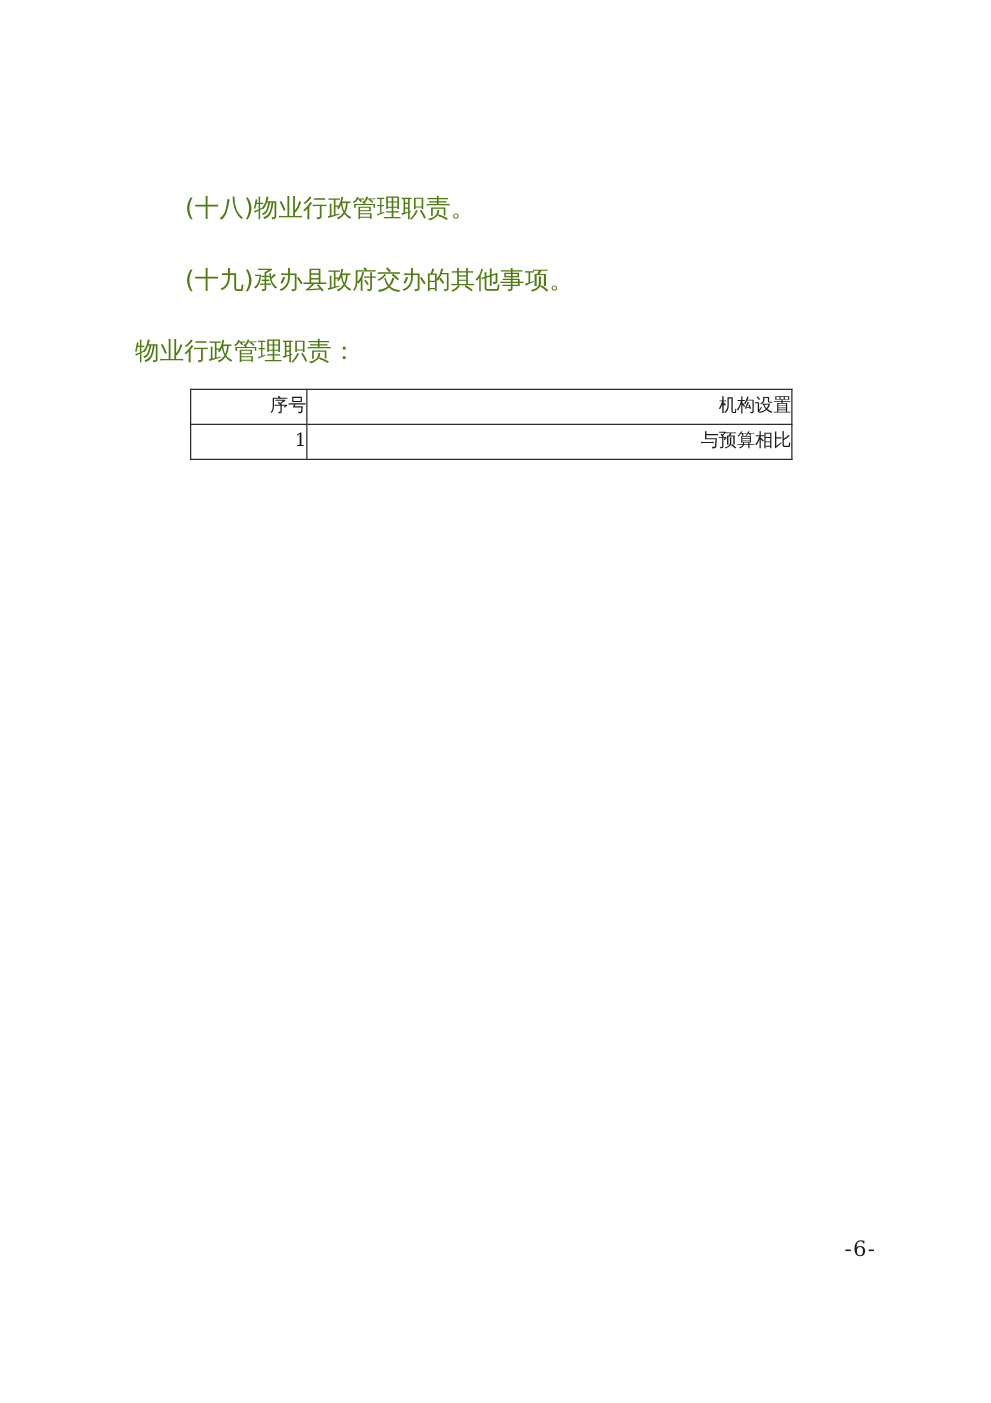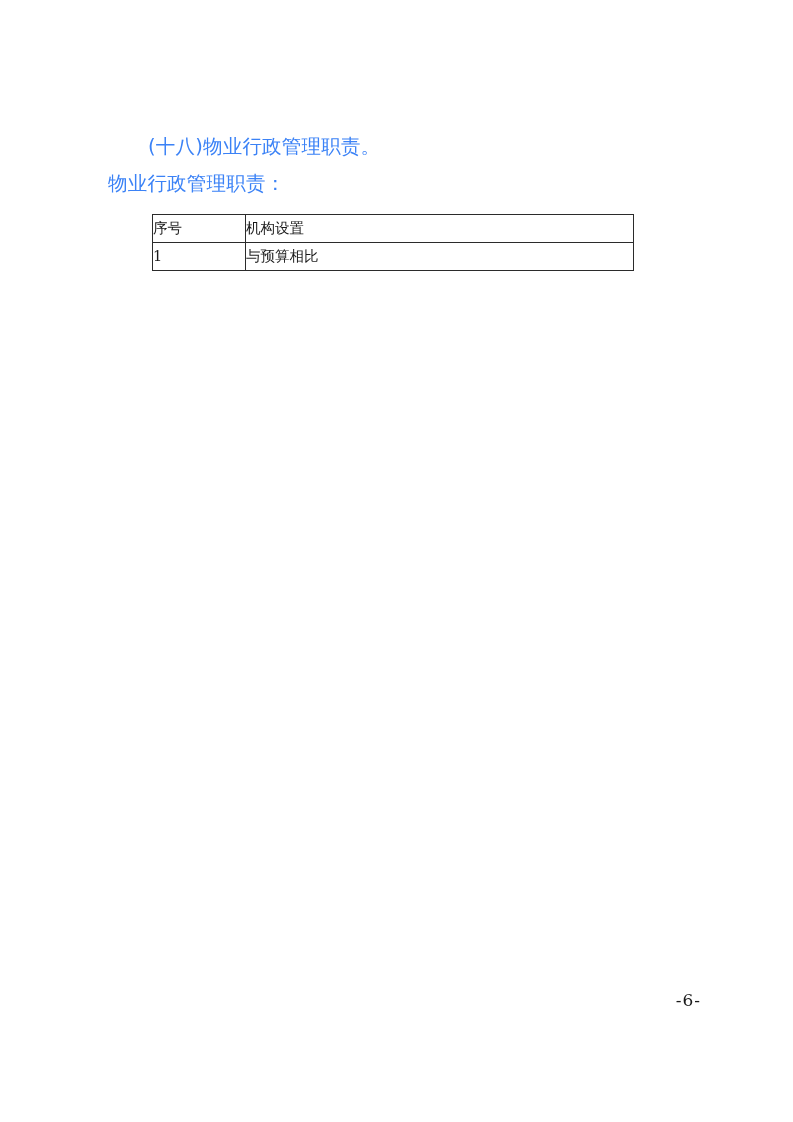--- a/index.html
+++ b/index.html
@@ -21,23 +21,24 @@
   .content {
     position: absolute;
     left: 108px;
     top: 128px;
     width: 578px;
   }
   .para {
     font-family: "DejaVu Sans", sans-serif;
     font-size: 19.5px;
     line-height: 37px;
-    color: #3b82f6;
+    color: #4d7c0f;
     text-align: justify;
     letter-spacing: 0.2px;
+    margin-top: 20px;
   }
   .indent2 {
     text-indent: 40px;
   }
   .heading {
     font-family: "DejaVu Sans", sans-serif;
     font-size: 20px;
     font-weight: bold;
     line-height: 38px;
     color: #111111;
@@ -53,21 +54,21 @@
     margin-top: 12px;
     margin-left: 44px;
     width: 482px;
     table-layout: fixed;
   }
   table.unit-table td {
     border: 1px solid #2b2b2b;
     font-family: "DejaVu Serif", serif;
     font-size: 14.5px;
     color: #1a1a1a;
-    text-align: left;
+    text-align: right;
     height: 27px;
     padding: 0;
     line-height: 27px;
   }
   table.unit-table td.col-no {
     width: 92px;
   }
   .page-number {
     position: absolute;
     right: 92px;
@@ -78,20 +79,21 @@
     letter-spacing: 1px;
   }
 </style>
 </head>
 <body>
 
 <div class="page">
   <div class="content">
 
     <div class="para indent2">(十八)物业行政管理职责。</div>
+    <div class="para indent2">(十九)承办县政府交办的其他事项。</div>
 
 
 
     <div class="para">物业行政管理职责：</div>
 
     <table class="unit-table">
       <tbody>
         <tr>
           <td class="col-no">序号</td>
           <td>机构设置</td>

